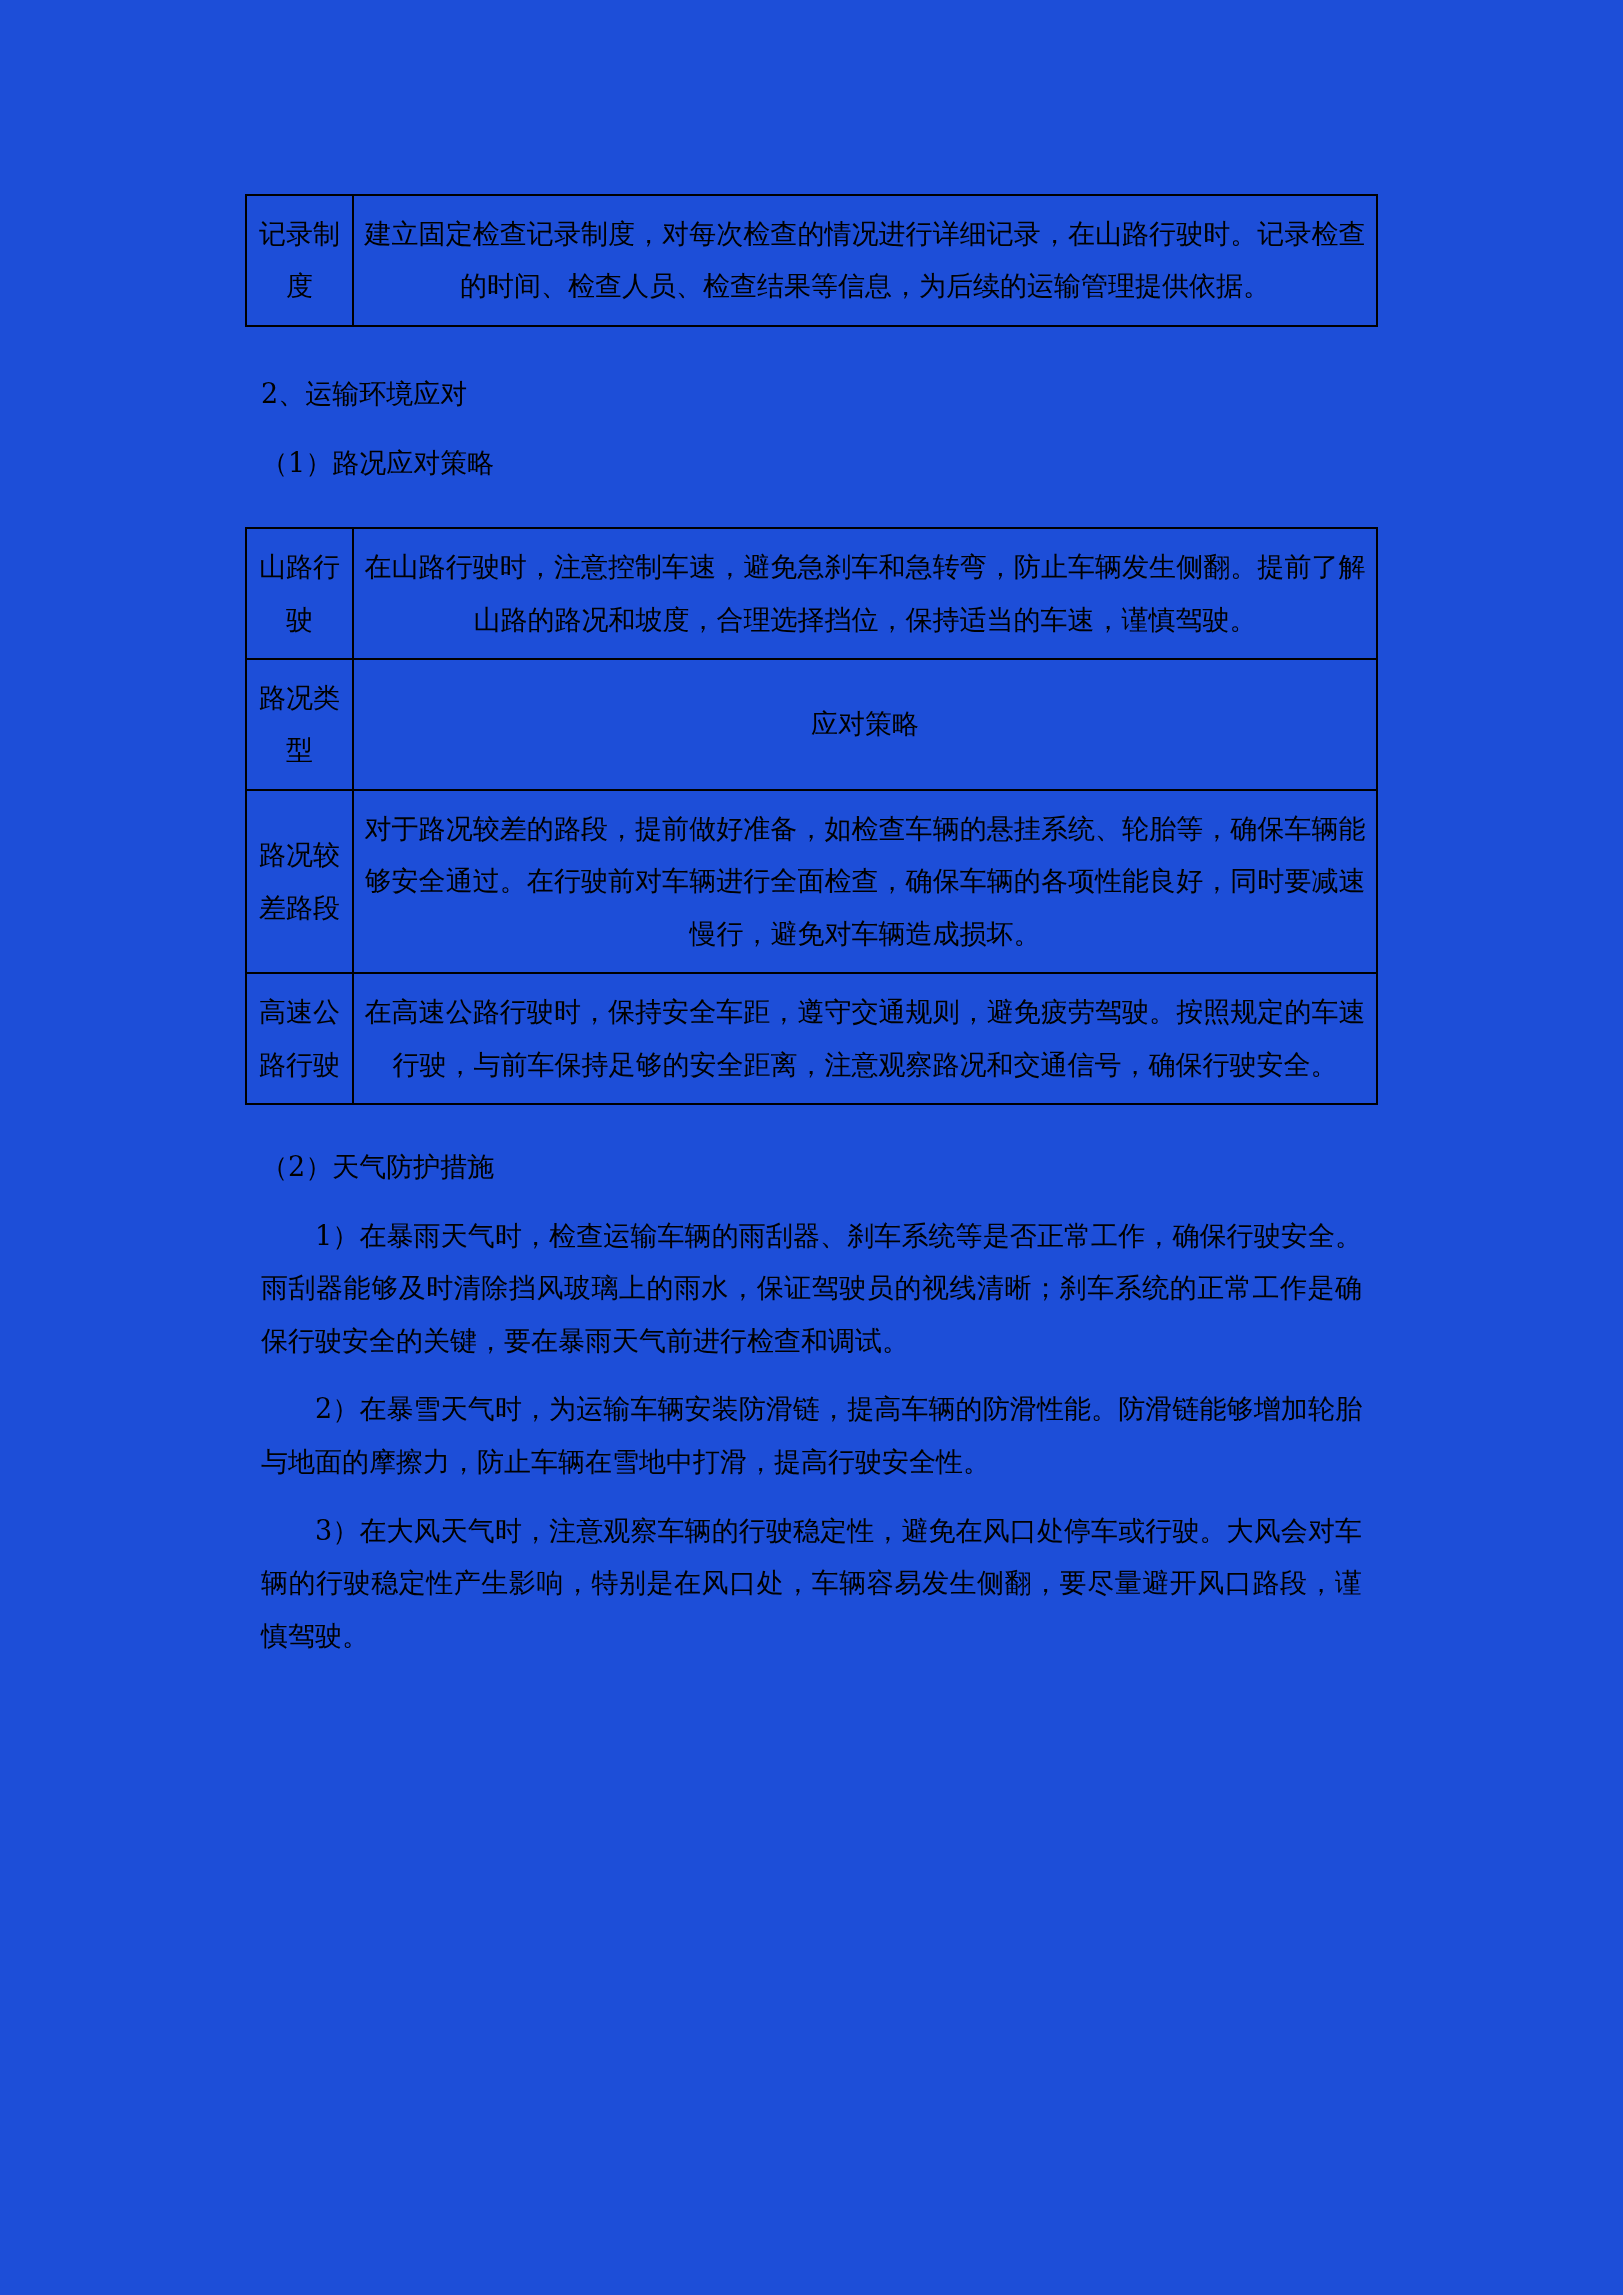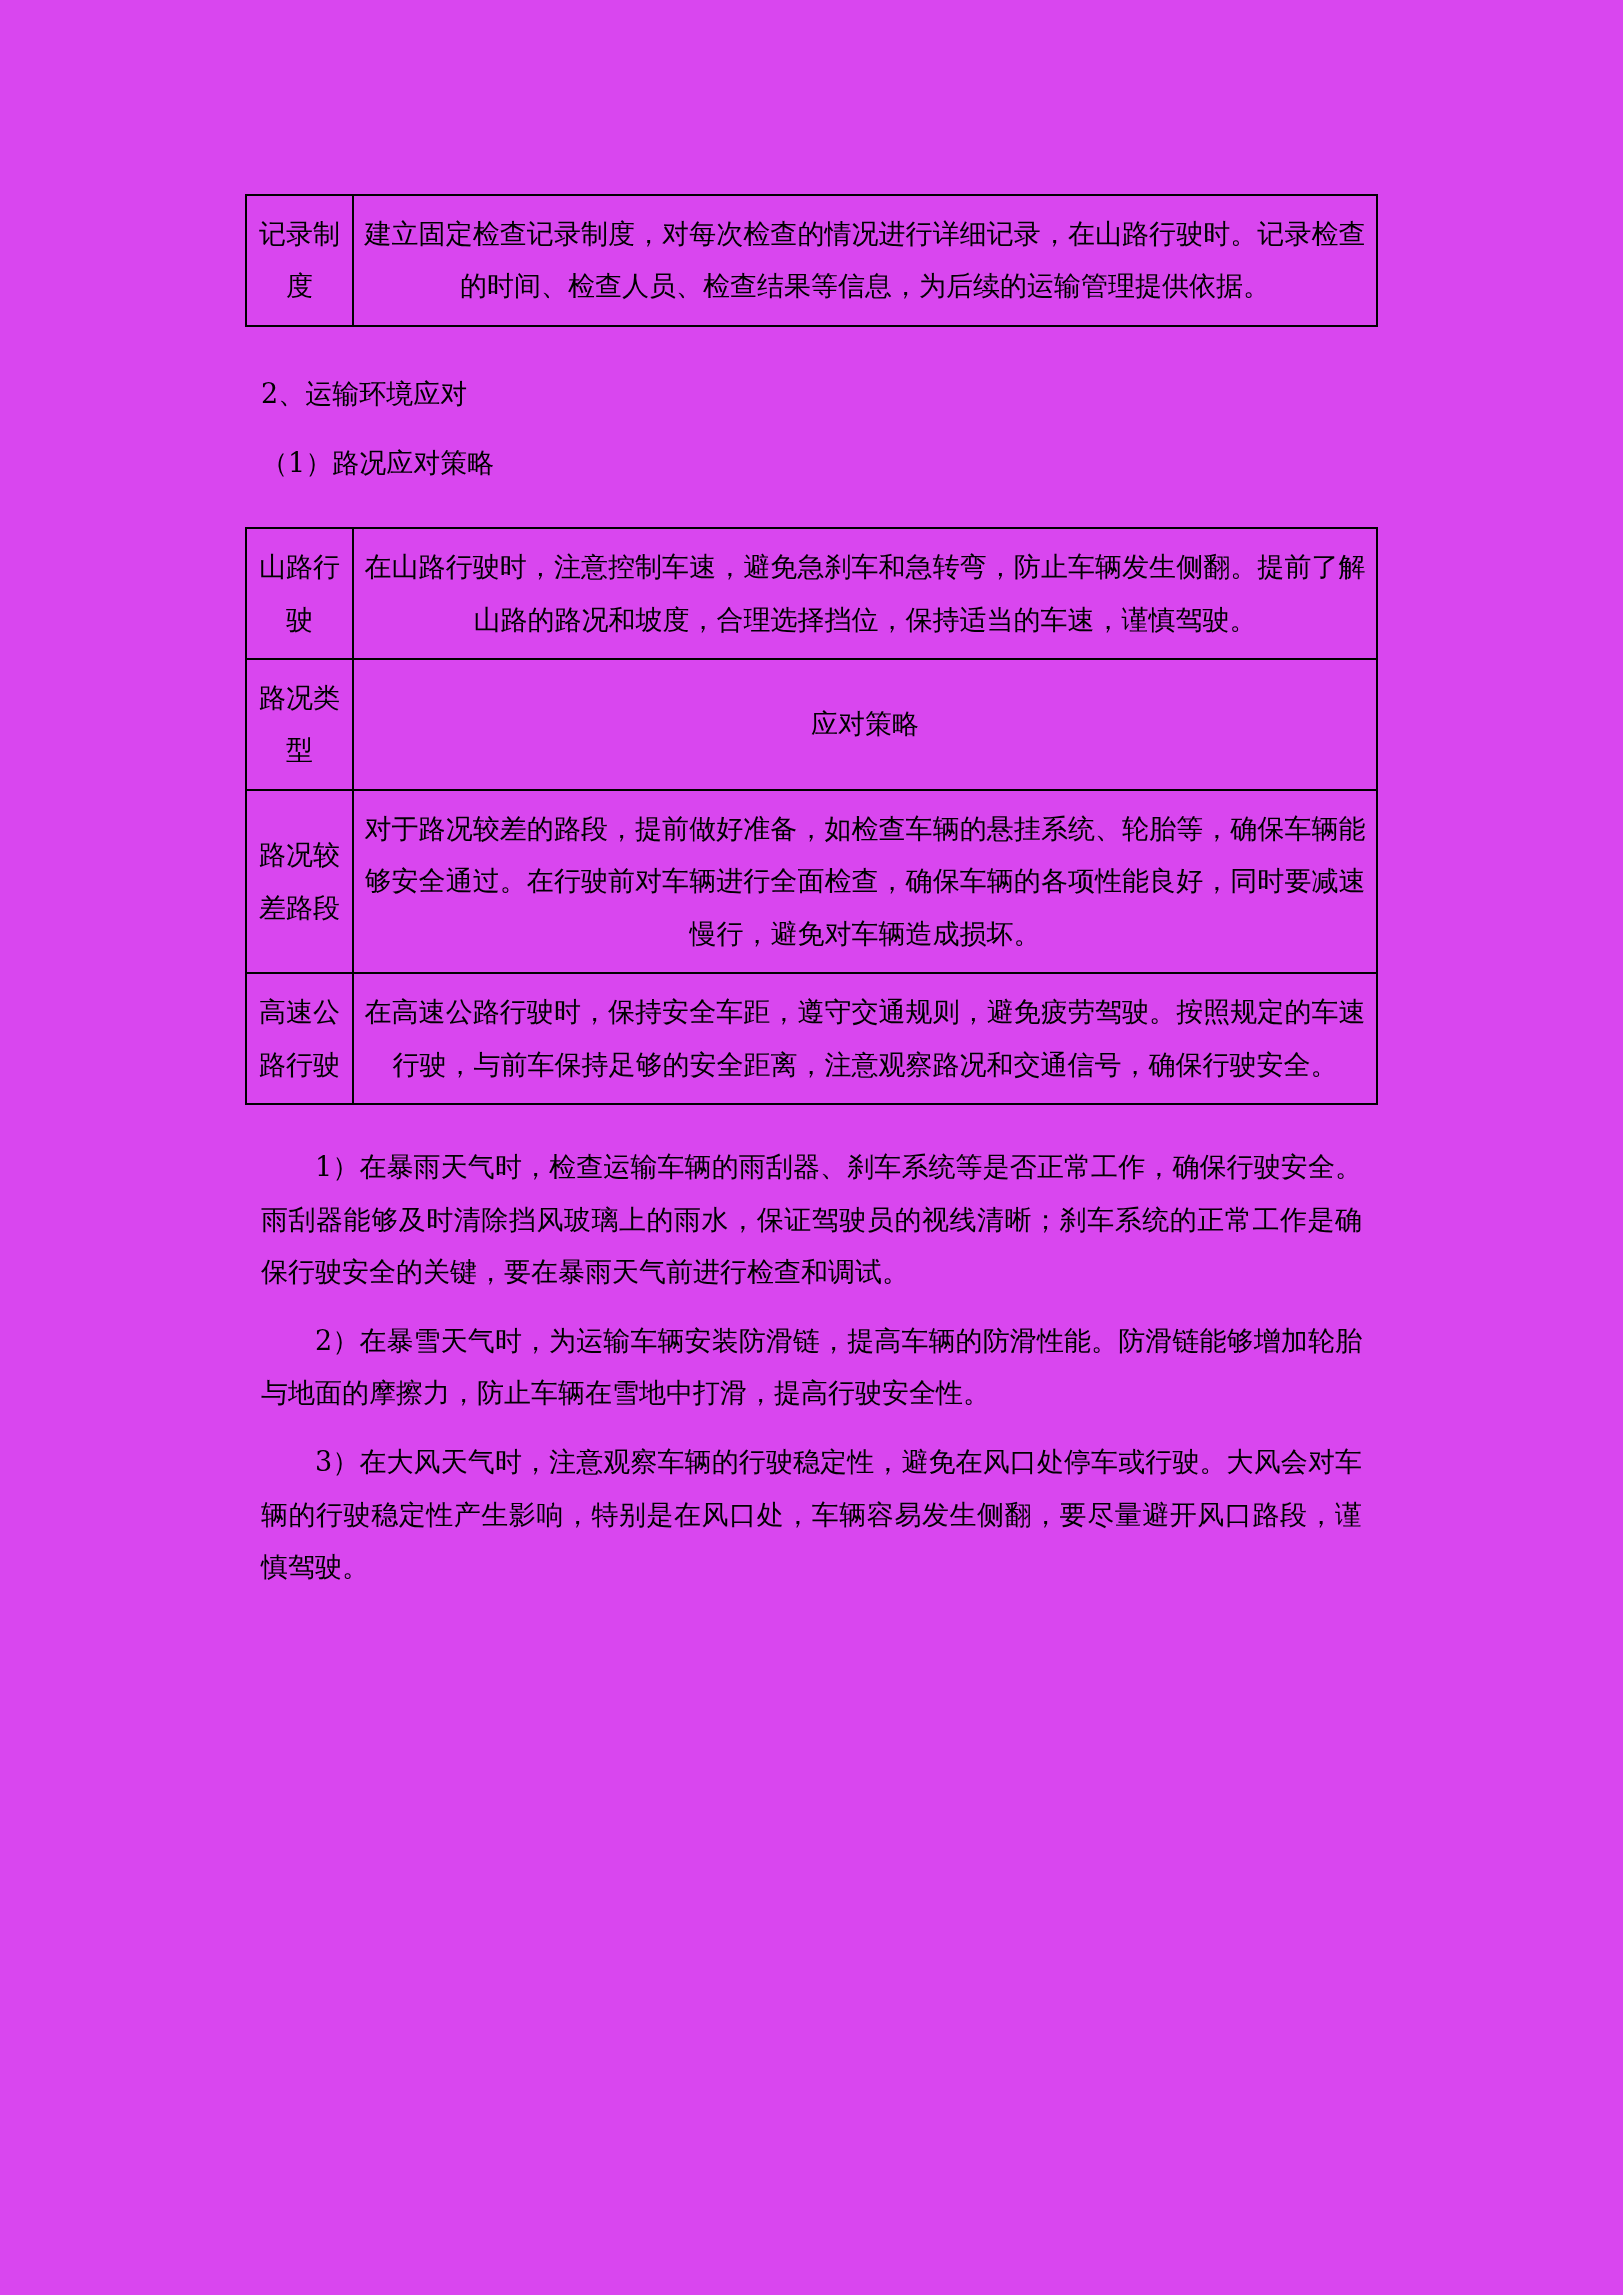--- a/index.html
+++ b/index.html
@@ -8,21 +8,21 @@
     background: #ffffff;
   }
   body {
     font-family: "DejaVu Serif", "Liberation Serif", serif;
     color: #000000;
   }
   .page {
     position: relative;
     width: 1623px;
     height: 2295px;
-    background: #d946ef;
+    background: #1d4ed8;
     box-sizing: border-box;
     padding: 0;
     overflow: hidden;
   }
   .content {
     position: absolute;
     left: 245px;
     top: 194px;
     width: 1133px;
   }
@@ -118,20 +118,21 @@
         </tr>
         <tr>
           <td class="label-cell">高速公路行驶</td>
           <td class="body-cell">在高速公路行驶时，保持安全车距，遵守交通规则，避免疲劳驾驶。按照规定的车速行驶，与前车保持足够的安全距离，注意观察路况和交通信号，确保行驶安全。</td>
         </tr>
       </tbody>
     </table>
 
     <div class="gap-c"></div>
 
+    <p class="heading-p">（2）天气防护措施</p>
 
     <p class="doc-p indent-2">1）在暴雨天气时，检查运输车辆的雨刮器、刹车系统等是否正常工作，确保行驶安全。雨刮器能够及时清除挡风玻璃上的雨水，保证驾驶员的视线清晰；刹车系统的正常工作是确保行驶安全的关键，要在暴雨天气前进行检查和调试。</p>
 
     <p class="doc-p indent-2">2）在暴雪天气时，为运输车辆安装防滑链，提高车辆的防滑性能。防滑链能够增加轮胎与地面的摩擦力，防止车辆在雪地中打滑，提高行驶安全性。</p>
 
     <p class="doc-p indent-2">3）在大风天气时，注意观察车辆的行驶稳定性，避免在风口处停车或行驶。大风会对车辆的行驶稳定性产生影响，特别是在风口处，车辆容易发生侧翻，要尽量避开风口路段，谨慎驾驶。</p>
 
   </div>
 </div>
 

